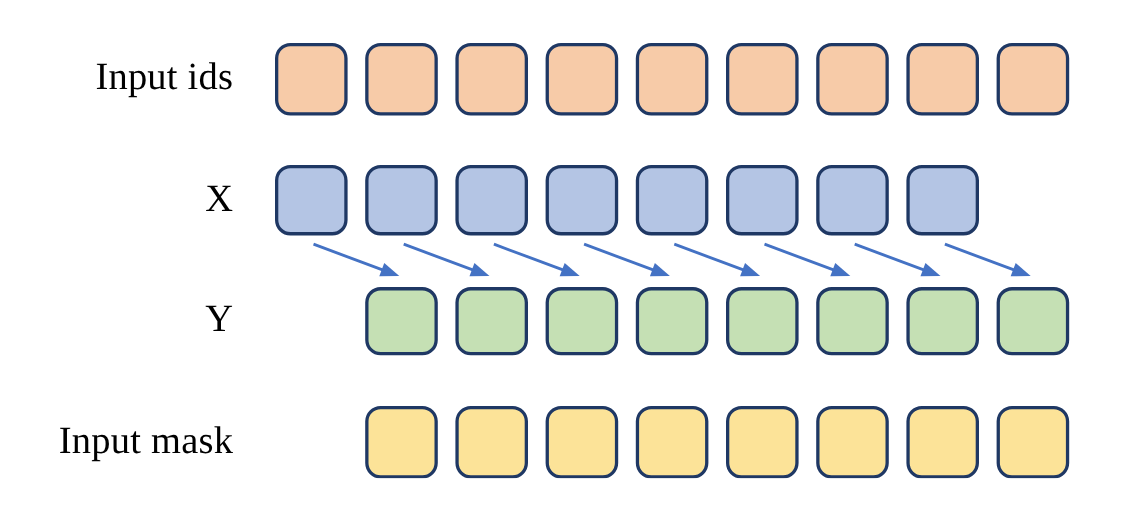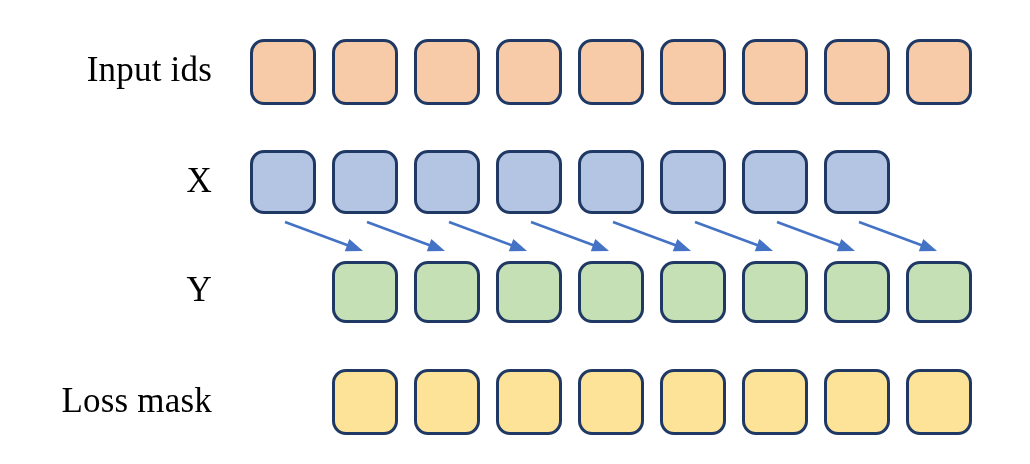--- a/index.html
+++ b/index.html
@@ -41,21 +41,21 @@
   }
 </style>
 </head>
 <body>
 
 <div id="canvas">
 
   <div class="row-label" style="right:818px; top:52px;">Input ids</div>
   <div class="row-label" style="right:818px; top:163px;">X</div>
   <div class="row-label" style="right:818px; top:272px;">Y</div>
-  <div class="row-label" style="right:818px; top:383px;">Loss mask</div>
+  <div class="row-label" style="right:818px; top:383px;">Input mask</div>
 
   <div id="cells">
       <div class="cell" style="left: 250px; top: 39px; width: 66px; height: 66px; background: rgb(247, 203, 168); border-color: rgb(31, 56, 100);"></div>
       <div class="cell" style="left: 332px; top: 39px; width: 66px; height: 66px; background: rgb(247, 203, 168); border-color: rgb(31, 56, 100);"></div>
       <div class="cell" style="left: 414px; top: 39px; width: 66px; height: 66px; background: rgb(247, 203, 168); border-color: rgb(31, 56, 100);"></div>
       <div class="cell" style="left: 496px; top: 39px; width: 66px; height: 66px; background: rgb(247, 203, 168); border-color: rgb(31, 56, 100);"></div>
       <div class="cell" style="left: 578px; top: 39px; width: 66px; height: 66px; background: rgb(247, 203, 168); border-color: rgb(31, 56, 100);"></div>
       <div class="cell" style="left: 660px; top: 39px; width: 66px; height: 66px; background: rgb(247, 203, 168); border-color: rgb(31, 56, 100);"></div>
       <div class="cell" style="left: 742px; top: 39px; width: 66px; height: 66px; background: rgb(247, 203, 168); border-color: rgb(31, 56, 100);"></div>
       <div class="cell" style="left: 824px; top: 39px; width: 66px; height: 66px; background: rgb(247, 203, 168); border-color: rgb(31, 56, 100);"></div>

